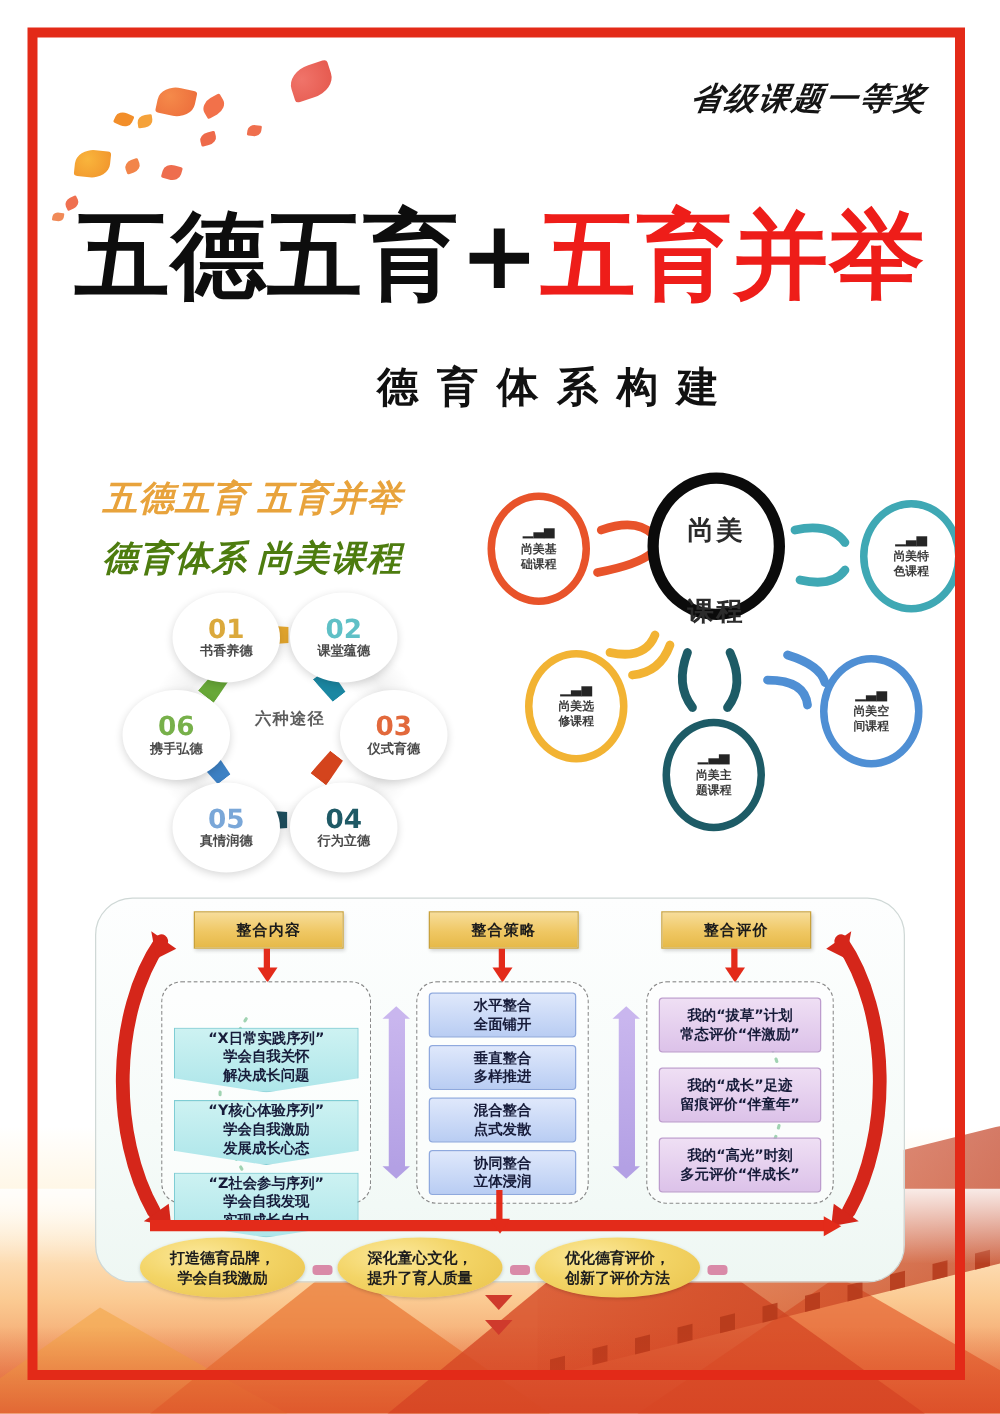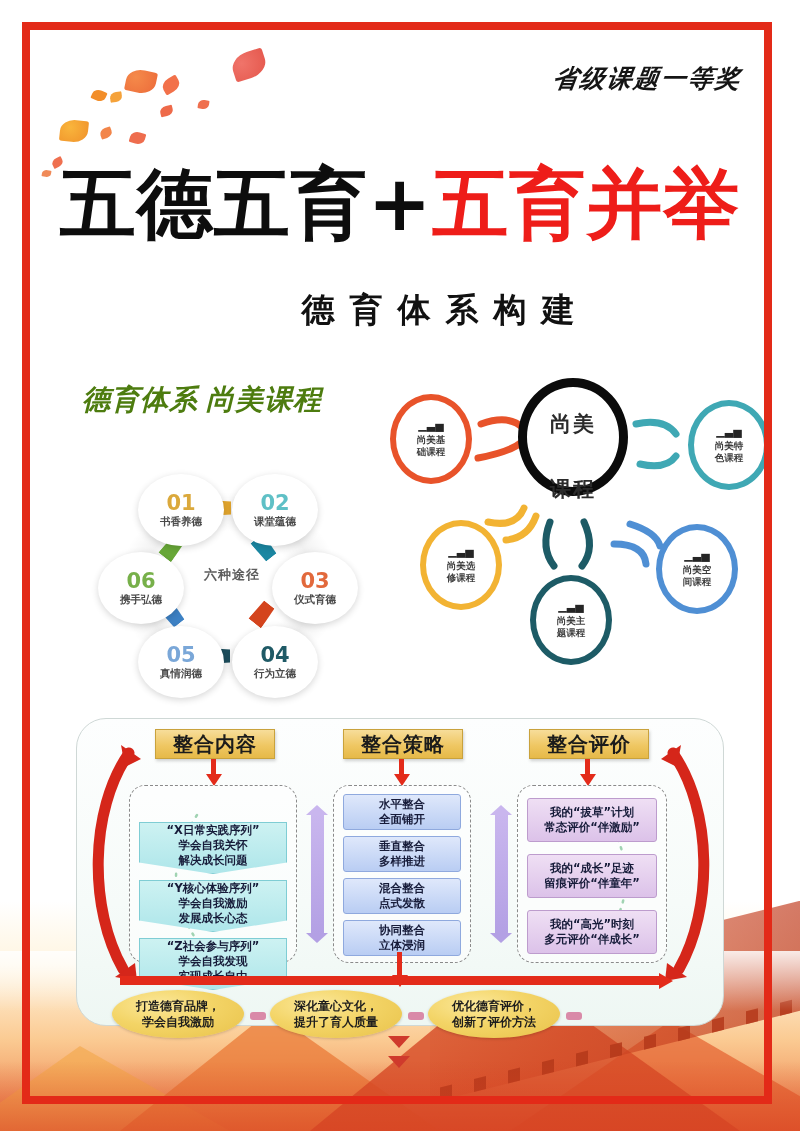--- a/index.html
+++ b/index.html
@@ -158,21 +158,21 @@
     position:absolute;left:76px;top:718px;width:648px;height:308px;
     border:1.5px solid #cfd8d6;border-radius:30px;
     background:linear-gradient(180deg,#fdfefe 0%,#f6fbf9 60%,#eef7f3 100%);
     box-sizing:border-box;
   }
   .col-head{
     position:absolute;width:118px;height:28px;
     background:linear-gradient(180deg,#f7dd9a 0%,#efc763 55%,#e6b948 100%);
     border:1px solid #c9a23c;
     display:flex;align-items:center;justify-content:center;
-    font-size:20px;font-weight:bold;color:#1b1b1b;
+    font-size:12px;font-weight:bold;color:#1b1b1b;
     font-family:Liberation Mono, monospace;
     letter-spacing:1px;
     box-shadow:1px 2px 3px rgba(0,0,0,.18);
   }
   .col-box{
     position:absolute;
     border:1.4px dashed #8a8a8a;border-radius:16px;
     background:rgba(255,255,255,.55);
     box-sizing:border-box;
   }
@@ -312,20 +312,21 @@
     </div>
   </div>
 
   <div class="award">省级课题一等奖</div>
 
   <div class="title-main"><span class="title-black">五德五育</span><span class="title-plus">+</span><span class="title-red">五育并举</span></div>
 
   <div class="subtitle">德育体系构建</div>
 
   <div class="slogan">
+    <div>五德五育  五育并举</div>
     <div class="l2">德育体系  尚美课程</div>
   </div>
 
   <div class="sm-wrap">
 
     <svg width="400" height="320" style="position:absolute;left:0;top:0;">
       <path d="M103,52 q28,-10 42,4" stroke="#e8532a" stroke-width="7" fill="none" stroke-linecap="round"></path>
       <path d="M100,86 q32,-6 44,-16" stroke="#e8532a" stroke-width="7" fill="none" stroke-linecap="round"></path>
       <path d="M258,52 q28,-6 40,10" stroke="#3fa8b4" stroke-width="7" fill="none" stroke-linecap="round"></path>
       <path d="M262,92 q26,6 36,-8" stroke="#3fa8b4" stroke-width="7" fill="none" stroke-linecap="round"></path>

